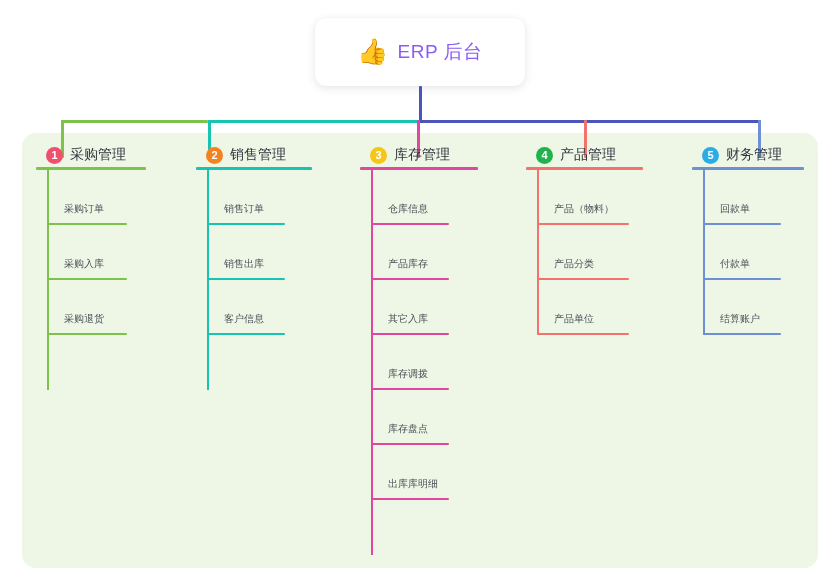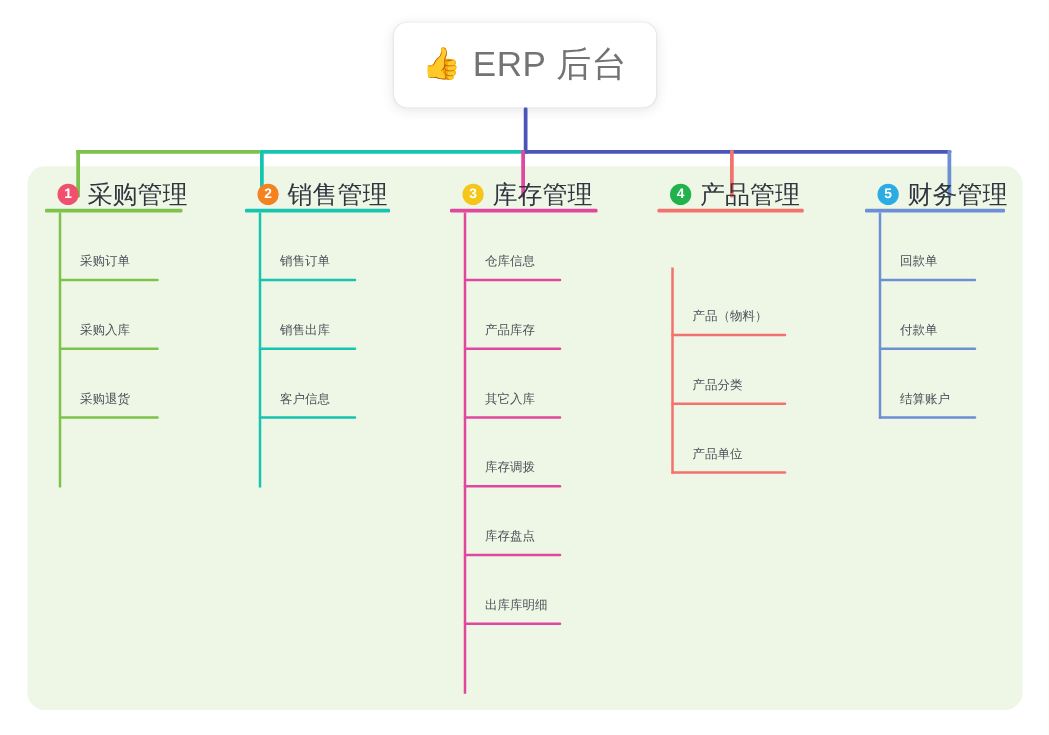--- a/index.html
+++ b/index.html
@@ -30,21 +30,21 @@
     display:flex;align-items:center;justify-content:center;
     gap:9px;
     box-sizing:border-box;
   }
   .thumb-icon{
     font-size:25px;line-height:1;
     display:inline-block;
     transform:translateY(-1px);
   }
   .title-text{
-    font-size:28px;color:#737373;letter-spacing:.5px;
+    font-size:19px;color:#8b5cf6;letter-spacing:.5px;
     white-space:nowrap;
   }
 
   
   .vline{position:absolute;width:3px;border-radius:1px;}
   .hline{position:absolute;height:3px;border-radius:1px;}
 
   
   .col{position:absolute;top:140px;}
   .col-head{
@@ -54,21 +54,21 @@
     box-sizing:border-box;
   }
   .badge{
     width:17px;height:17px;border-radius:50%;
     color:#fff;font-size:11px;font-weight:bold;
     display:flex;align-items:center;justify-content:center;
     margin-right:7px;flex:none;
     line-height:1;
   }
   .col-title{
-    font-size:20px;color:#2f3640;white-space:nowrap;
+    font-size:14px;color:#2f3640;white-space:nowrap;
     font-weight:500;
   }
   .head-rule{
     position:absolute;left:0;bottom:0;height:3px;border-radius:1px;
   }
   .col-body{position:relative;}
   .rail{
     position:absolute;left:11px;top:0;width:2px;
   }
   .item{
@@ -184,21 +184,21 @@
             <div class="item-rule" style="width: 78px; background: rgb(224, 71, 158);"></div>
           </div>
         </div>
       </div>
       <div class="col" style="left: 526px; width: 157px;">
         <div class="col-head">
           <span class="badge" style="background: rgb(34, 178, 76);">4</span>
           <span class="col-title">产品管理</span>
           <div class="head-rule" style="width: 117px; background: rgb(244, 114, 110);"></div>
         </div>
-        <div class="col-body" style="height: 165px; margin-top: 44px;">
+        <div class="col-body" style="height: 165px;">
           <div class="rail" style="height: 165px; background: rgb(244, 114, 110);"></div>
           <div class="item">
             <span class="item-label">产品（物料）</span>
             <div class="item-rule" style="width: 92px; background: rgb(244, 114, 110);"></div>
           </div>
           <div class="item">
             <span class="item-label">产品分类</span>
             <div class="item-rule" style="width: 92px; background: rgb(244, 114, 110);"></div>
           </div>
           <div class="item">

